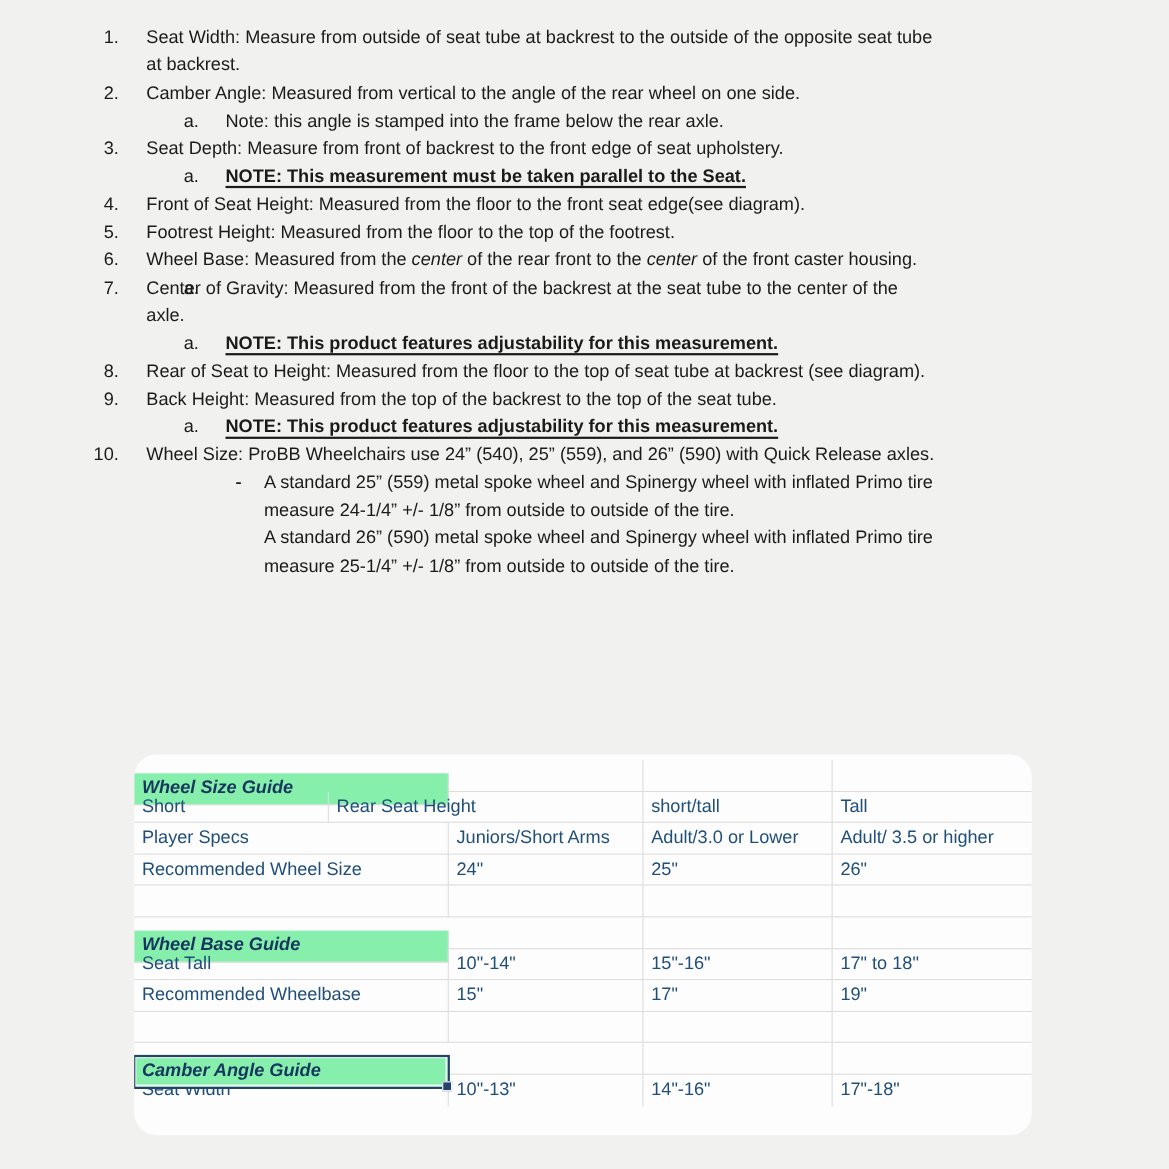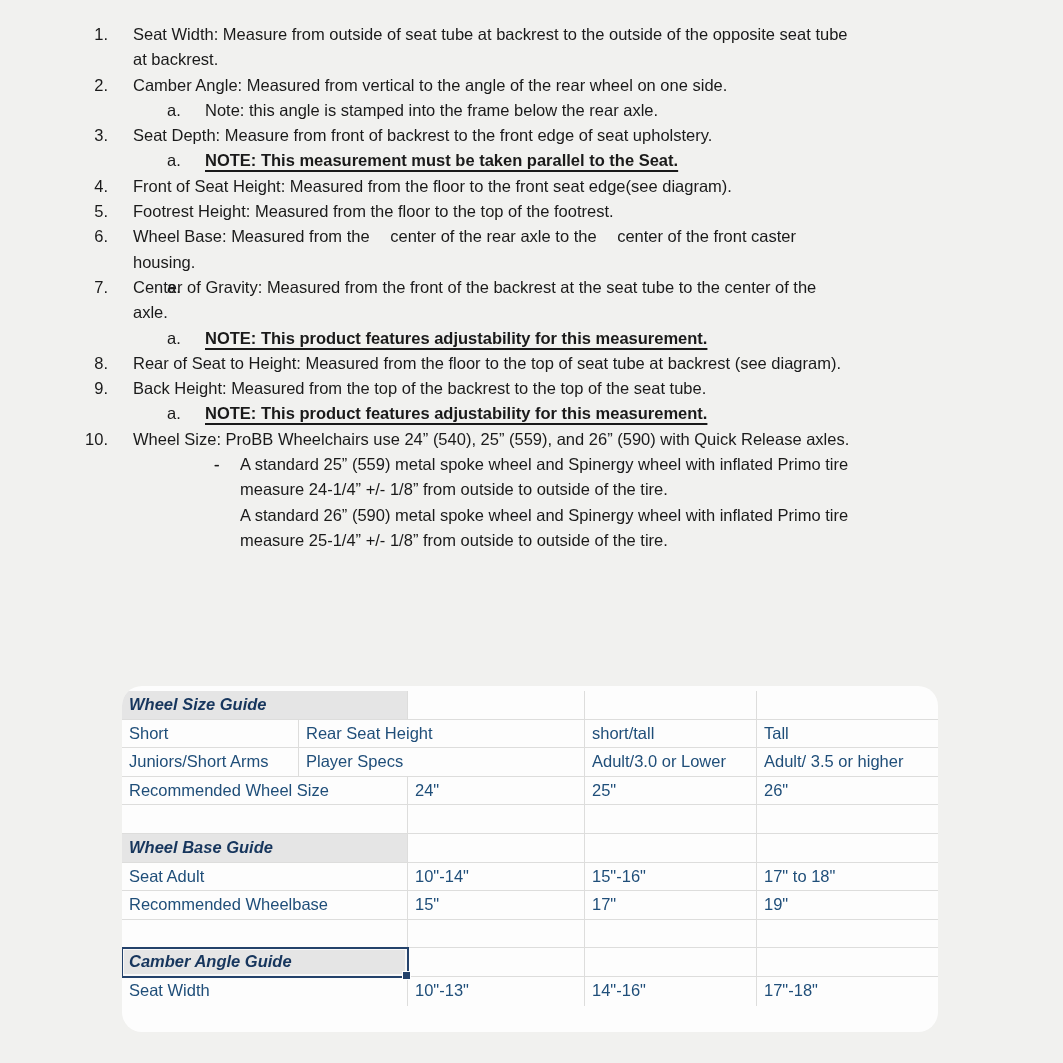--- a/index.html
+++ b/index.html
@@ -18,21 +18,21 @@
     width:960px;
     font-size:16.5px;
     line-height:25.3px;
   }
   .item{position:relative;padding-left:133px;}
   .num{
     position:absolute;left:0;top:0;width:108px;
     text-align:right;
   }
   .itext{max-width:720px;}
-  .ital{margin-left:16px;}
+  .ital{font-style:italic;}
   .sub{position:relative;padding-left:72px;max-width:700px;}
   .sub .marker{position:absolute;left:34px;top:0;}
   .note{
     font-weight:bold;
     text-decoration:underline;
     text-decoration-thickness:1.5px;
     text-underline-offset:3.5px;
     text-align:center;
   }
   .bullet{position:relative;padding-left:107px;}
@@ -66,24 +66,25 @@
     border-right:1px solid #dddddc;
     border-bottom:1px solid #dddddc;
     background:transparent;
   }
   .c0{width:286px;}
   .c1{width:177px;}
   .c2{width:172px;}
   .c3{width:181px;border-right:none;}
   .row:last-child .cell{border-bottom:none;}
   .hdr{
-    background:#e5e5e5;
+    background:#86efac;
     font-weight:bold;
     font-style:italic;
     color:#17365d;
+    margin-top:12px;
   }
   .sel{
     outline:2px solid #24426b;
     outline-offset:-1px;
     box-shadow:inset 0 0 0 2px rgba(253,253,253,.8);
     position:relative;
     z-index:2;
   }
   .fill-handle{
     position:absolute;
@@ -115,21 +116,21 @@
     <div class="item">
       <span class="num">4.</span>
       <div class="itext"><span>Front of Seat Height: Measured from the floor to the front seat edge(see diagram).</span></div>
     </div>
     <div class="item">
       <span class="num">5.</span>
       <div class="itext"><span>Footrest Height: Measured from the floor to the top of the footrest.</span></div>
     </div>
     <div class="item">
       <span class="num">6.</span>
-      <div class="itext"><span>Wheel Base: Measured from the </span><span class="ital">center</span><span> of the rear axle to the </span><span class="ital">center</span><span> of the front caster housing.</span></div>
+      <div class="itext"><span>Wheel Base: Measured from the </span><span class="ital">center</span><span> of the rear front to the </span><span class="ital">center</span><span> of the front caster housing.</span></div>
       <div class="sub"><span class="marker">a.</span></div>
     </div>
     <div class="item">
       <span class="num">7.</span>
       <div class="itext"><span>Center of Gravity: Measured from the front of the backrest at the seat tube to the center of the axle.</span></div>
       <div class="sub"><span class="marker">a.</span><span class="note">NOTE: This product features adjustability for this measurement.</span></div>
     </div>
     <div class="item">
       <span class="num">8.</span>
       <div class="itext"><span>Rear of Seat to Height: Measured from the floor to the top of seat tube at backrest (see diagram).</span></div>
@@ -164,22 +165,22 @@
         <div class="cell c2"></div>
         <div class="cell c3"></div>
       </div>
       <div class="row">
         <div class="cell c1">Short</div>
         <div class="cell c0">Rear Seat Height</div>
         <div class="cell c2">short/tall</div>
         <div class="cell c3">Tall</div>
       </div>
       <div class="row">
+        <div class="cell c0">Player Specs</div>
         <div class="cell c1">Juniors/Short Arms</div>
-        <div class="cell c0">Player Specs</div>
         <div class="cell c2">Adult/3.0 or Lower</div>
         <div class="cell c3">Adult/ 3.5 or higher</div>
       </div>
       <div class="row">
         <div class="cell c0">Recommended Wheel Size</div>
         <div class="cell c1">24"</div>
         <div class="cell c2">25"</div>
         <div class="cell c3">26"</div>
       </div>
       <div class="row">
@@ -188,21 +189,21 @@
         <div class="cell c2"></div>
         <div class="cell c3"></div>
       </div>
       <div class="row">
         <div class="cell c0 hdr">Wheel Base Guide</div>
         <div class="cell c1"></div>
         <div class="cell c2"></div>
         <div class="cell c3"></div>
       </div>
       <div class="row">
-        <div class="cell c0">Seat Adult</div>
+        <div class="cell c0">Seat Tall</div>
         <div class="cell c1">10"-14"</div>
         <div class="cell c2">15"-16"</div>
         <div class="cell c3">17" to 18"</div>
       </div>
       <div class="row">
         <div class="cell c0">Recommended Wheelbase</div>
         <div class="cell c1">15"</div>
         <div class="cell c2">17"</div>
         <div class="cell c3">19"</div>
       </div>

